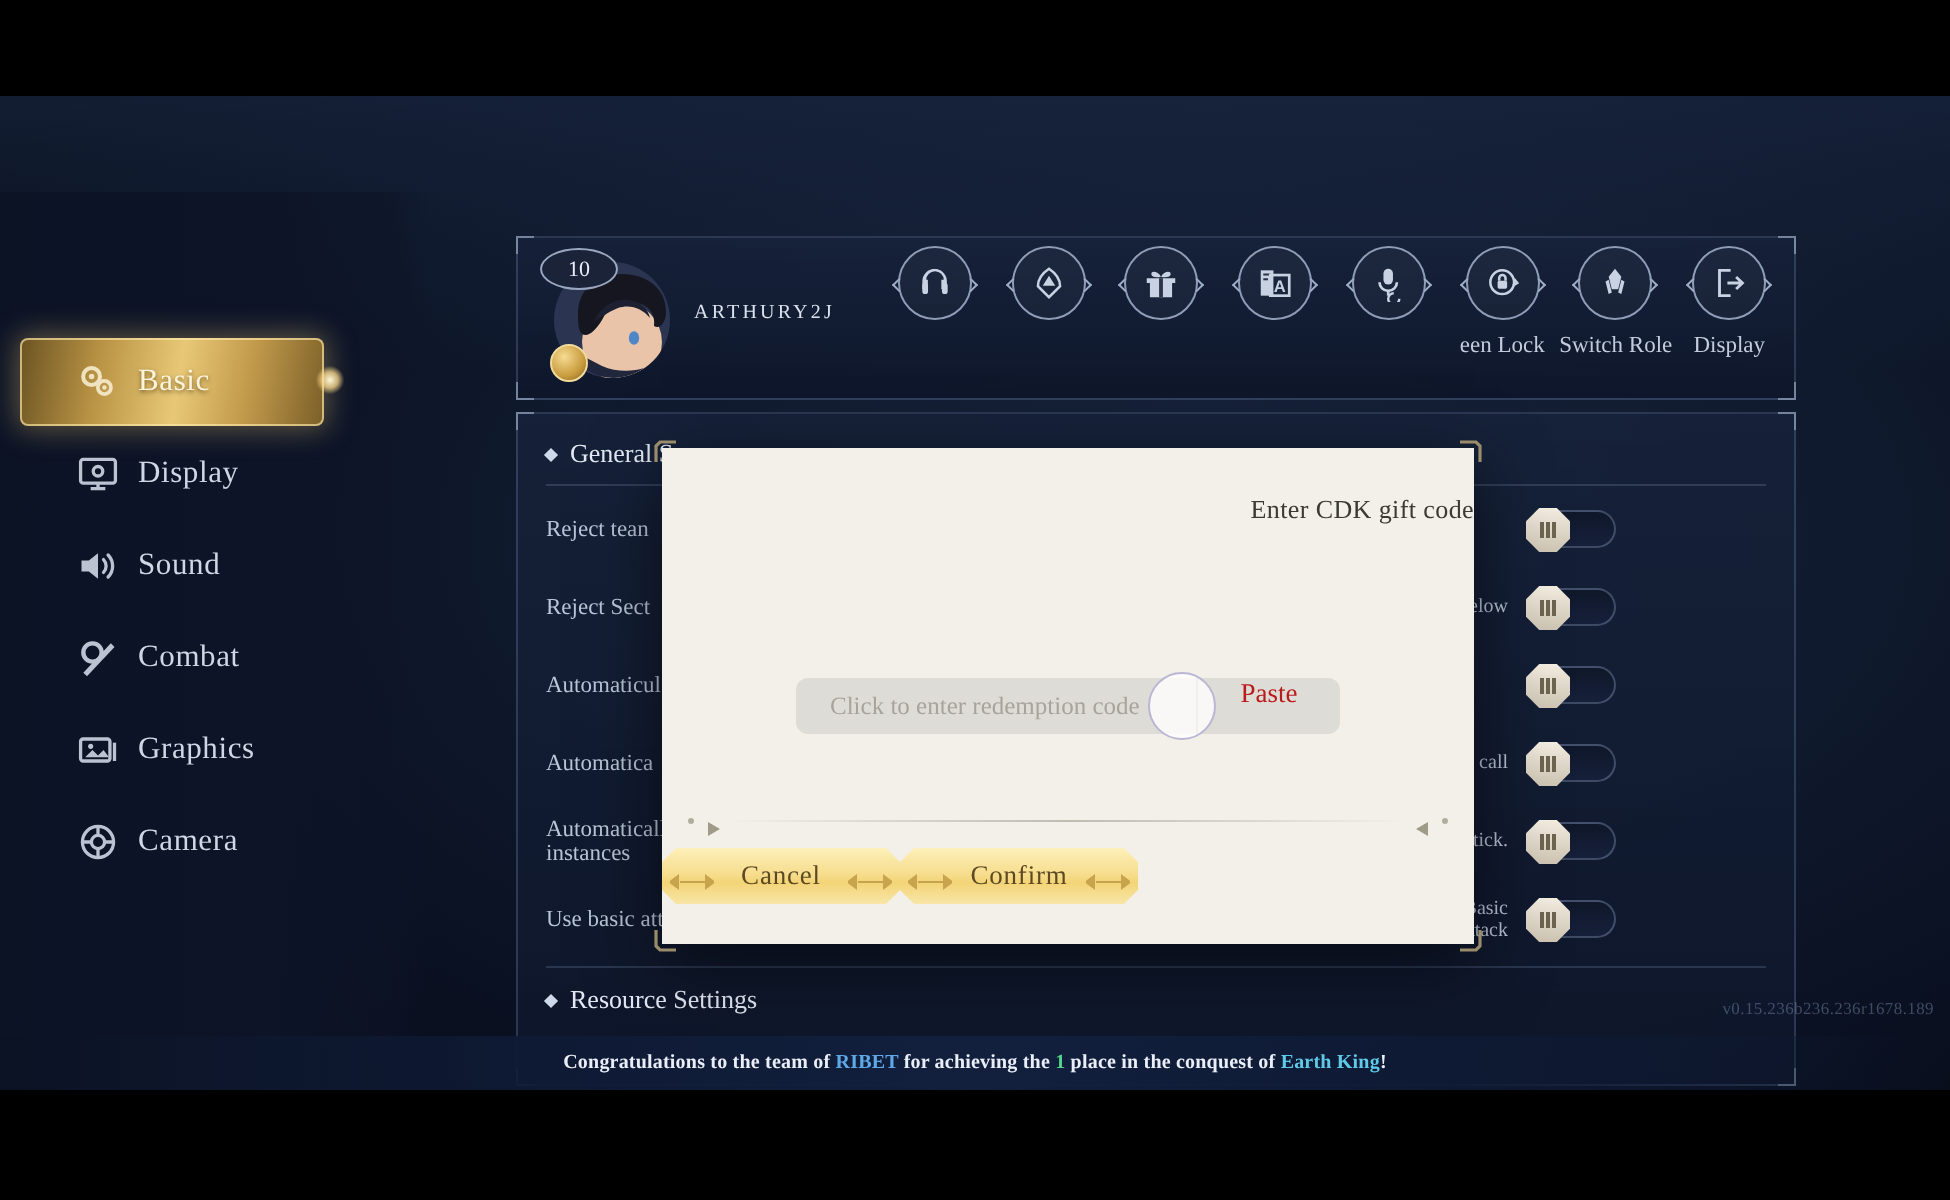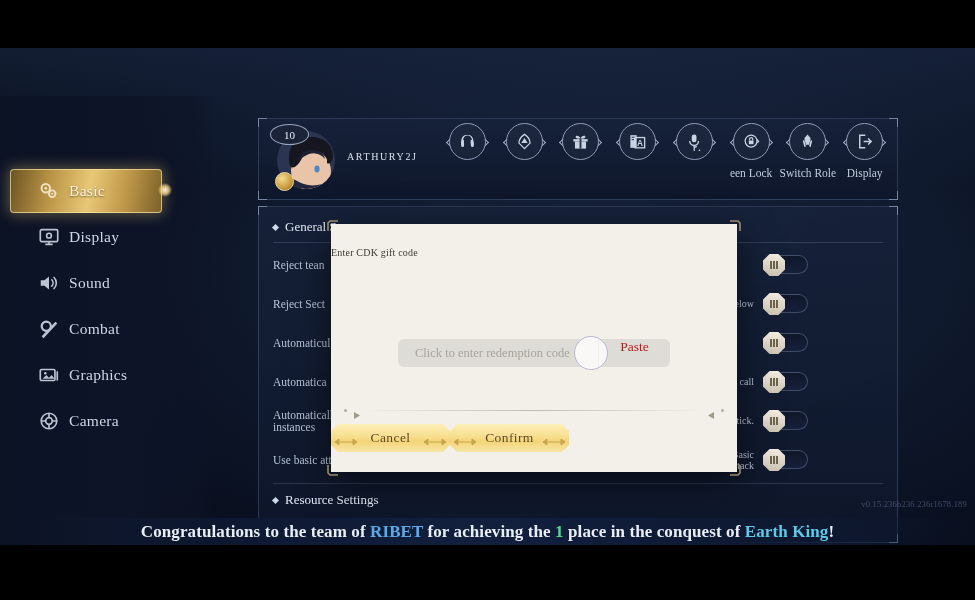--- a/index.html
+++ b/index.html
@@ -111,21 +111,21 @@
     border-bottom:2px solid #c9cbc4; position:relative; display:flex;
     align-items:center; justify-content:center; }
   #mtitle { font-size:16.5px; color:#fdfdfa; letter-spacing:.6px; font-weight:bold; }
   .dia { display:inline-flex; gap:3px; align-items:center; margin:0 13px; }
   .dia b { width:5px; height:5px; background:#eef1f6; transform:rotate(45deg); display:block; }
   .dia b.sm { width:3px; height:3px; opacity:.85; }
   #close { position:absolute; right:10px; top:8px; width:26px; height:26px; cursor:pointer; }
   .mcorner { position:absolute; width:12px; height:12px; z-index:3; }
   .mcorner svg { display:block; }
   #mbody { position:relative; height:207px; }
-  #mprompt { text-align:left; font-size:10px; color:#3b3a33; padding-top:23px; letter-spacing:.2px; }
+  #mprompt { text-align:right; font-size:13px; color:#3b3a33; padding-top:23px; letter-spacing:.2px; }
   #inputrow { position:absolute; left:67px; top:115px; width:272px; height:28px;
     background:#dedcd6; border-radius:6px; display:flex; }
   #cdk-input { flex:1; border:0; background:transparent; outline:none; padding-left:17px;
     font-family:"Liberation Serif", serif; font-size:12.5px; color:#4a4840; }
   #cdk-input::placeholder { color:#a6a49c; }
   #paste { width:72px; text-align:center; font-size:13.5px; color:#b91c1c;
     border-left:1px solid #b7b5ad; cursor:pointer; }
   #cursor { position:absolute; left:243px; top:112px; width:34px; height:34px; border-radius:50%;
     background:rgba(255,255,255,.80); border:1px solid #b9b7d4; z-index:8; }
   #divider { position:absolute; left:13px; right:13px; top:186px; height:1px; }
@@ -147,21 +147,21 @@
   }
   .gbtn .t { font-size:13.5px; color:#5d4a22; letter-spacing:.4px; position:relative; z-index:2; }
   .gbtn .orn { position:absolute; top:9px; width:22px; height:10px; z-index:2; }
   .gbtn .orn.l { left:4px; } .gbtn .orn.r { right:4px; }
 
   
   #banner { position:absolute; left:0; bottom:0; width:975px; height:27px; z-index:40;
     background:linear-gradient(90deg, rgba(8,14,28,.15) 0%, rgba(14,26,52,.95) 26%,
       rgba(18,32,62,.98) 50%, rgba(14,26,52,.95) 74%, rgba(8,14,28,.15) 100%);
     display:flex; align-items:center; justify-content:center; }
-  #bantext { font-size:17px; color:#e9eef8; font-weight:bold; letter-spacing:.1px; }
+  #bantext { font-size:10px; color:#e9eef8; font-weight:bold; letter-spacing:.1px; }
   #bantext .tm { color:#5fa8e8; } #bantext .pl { color:#54d98a; } #bantext .bs { color:#5fc9e8; }
   #version { position:absolute; right:8px; bottom:36px; font-size:8.5px;
     color:rgba(125,145,180,.45); z-index:41; letter-spacing:.2px; }
 </style>
 </head>
 <body>
 
 <div id="app">
 
   <div class="letterbox" id="lb-top"></div>

